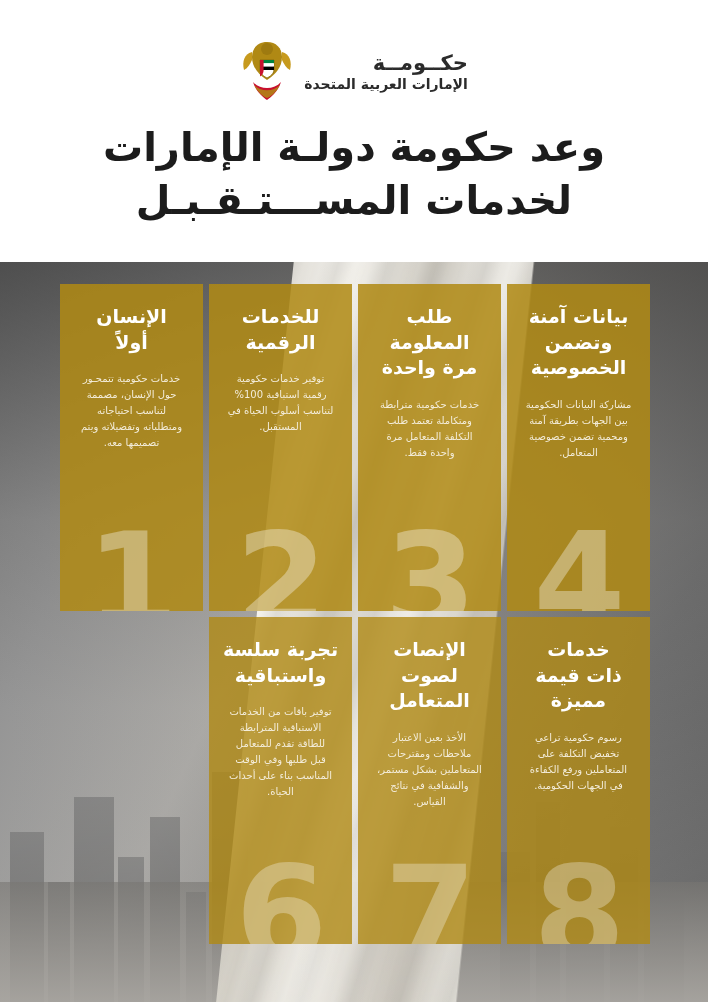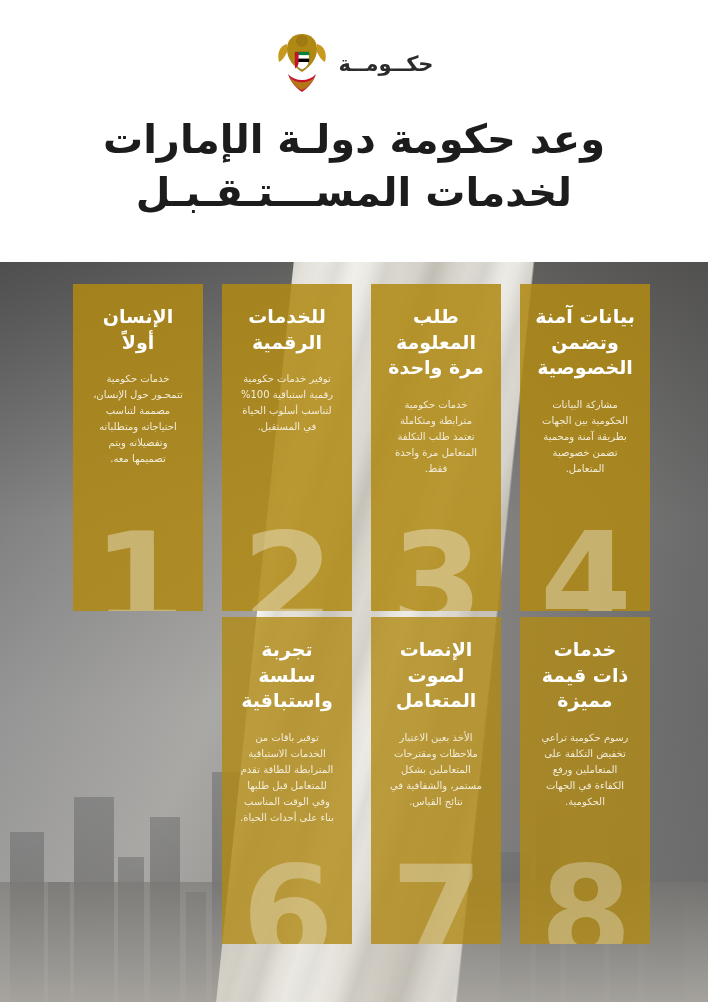--- a/index.html
+++ b/index.html
@@ -20,21 +20,21 @@
     height: 262px;
     background: #ffffff;
     position: relative;
   }
   .emblem-row {
     display: flex;
     flex-direction: row;
     align-items: center;
     justify-content: center;
     gap: 10px;
-    padding-top: 28px;
+    padding-top: 36px;
   }
   .emblem {
     width: 54px;
     height: 72px;
     position: relative;
     flex: 0 0 auto;
   }
   .emblem svg { display: block; }
   .gov-text {
     text-align: right;
@@ -131,21 +131,20 @@
     gap: 6px;
   }
   .card {
     position: relative;
     background: rgba(176,137,20,0.86);
     overflow: hidden;
     padding: 14px 12px 0 12px;
     box-sizing: border-box;
     text-align: center;
     color: #ffffff;
-    margin-left: 13px;
   }
   .card.dim { background: rgba(176,137,20,0.80); }
   .card .heading {
     font-size: 19px;
     font-weight: bold;
     line-height: 1.35;
     color: #ffffff;
     margin-top: 6px;
     letter-spacing: 0px;
   }
@@ -171,20 +170,21 @@
   .card.bottom .num { color: rgba(255,255,255,0.30); }
 </style>
 </head>
 <body>
 
 <div class="header">
 
   <div class="emblem-row">
     <div class="gov-text">
       <div class="line1">حكــومــة</div>
+      <div class="line2">الإمارات العربية المتحدة</div>
     </div>
 
     <div class="emblem">
       <svg width="54" height="72" viewBox="0 0 54 72" xmlns="http://www.w3.org/2000/svg">
         <g>
 
           <path d="M27 6 C18 6 12 12 12 21 C12 31 18 38 27 44 C36 38 42 31 42 21 C42 12 36 6 27 6 Z" fill="#b08914"></path>
 
           <path d="M12 16 C4 18 2 26 4 34 C8 32 10 28 12 24 Z" fill="#c79a1d"></path>
           <path d="M42 16 C50 18 52 26 50 34 C46 32 44 28 42 24 Z" fill="#c79a1d"></path>

